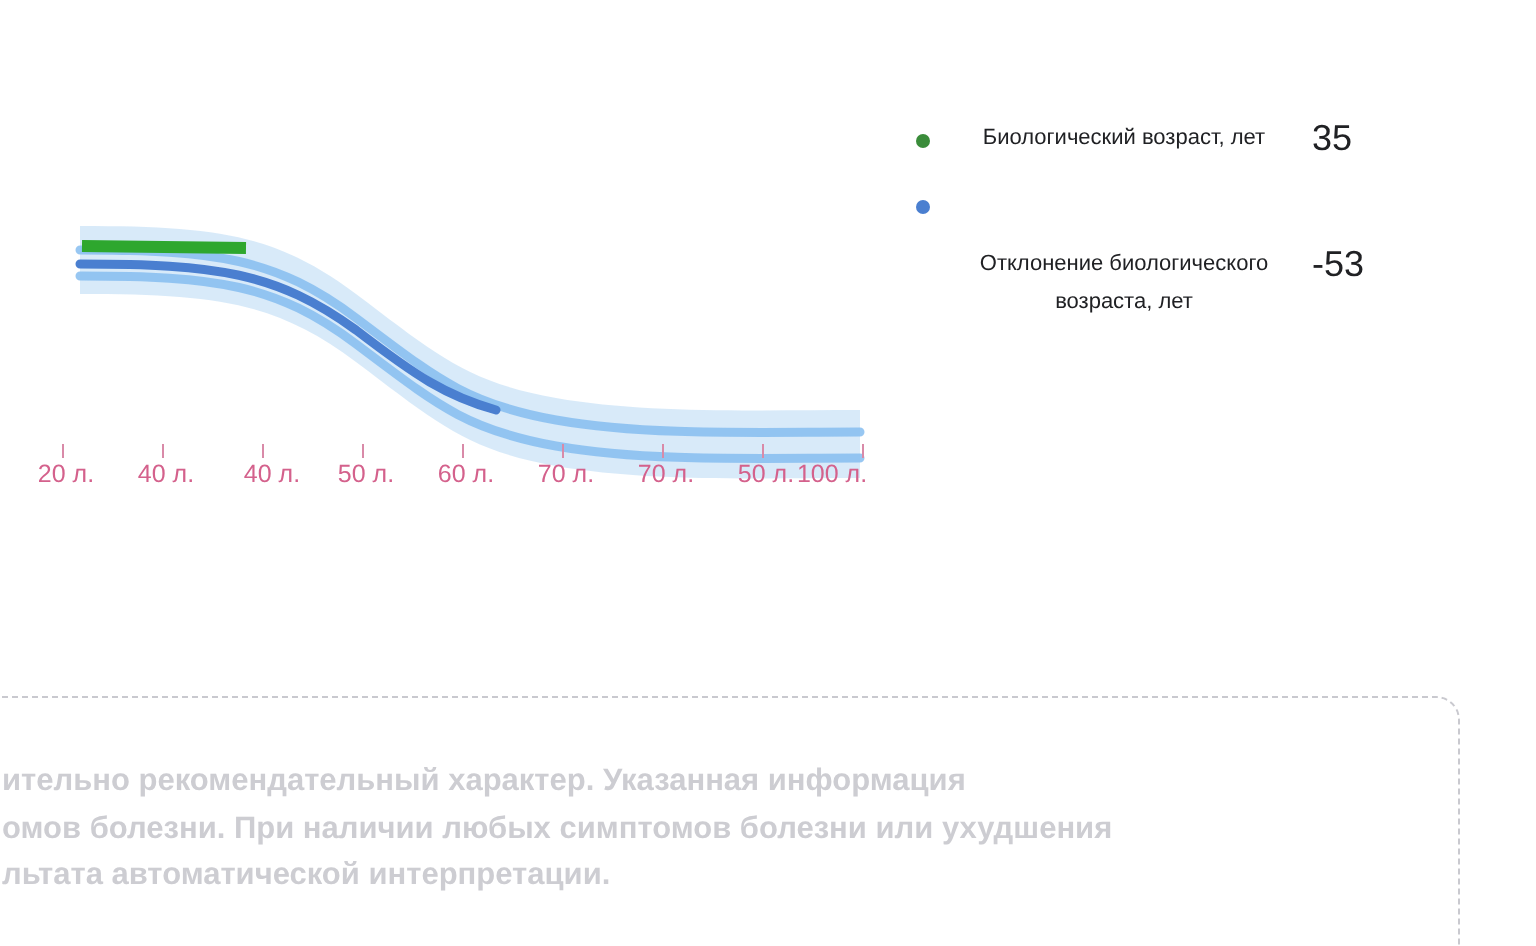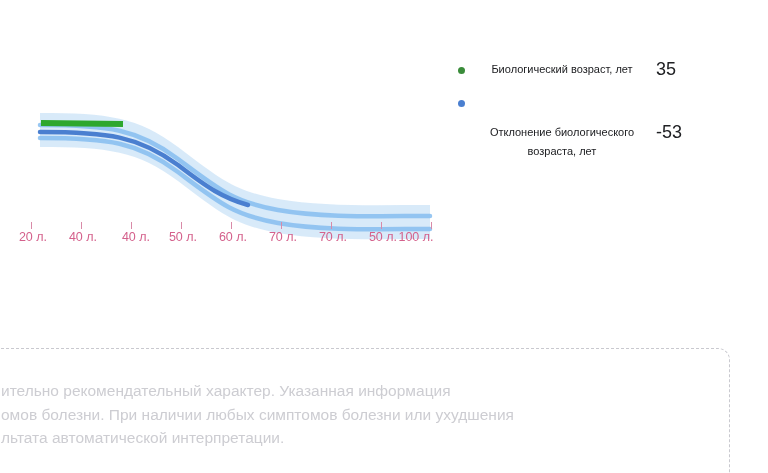--- a/index.html
+++ b/index.html
@@ -133,20 +133,21 @@
   }
   #disclaimer-text {
     position: absolute;
     left: 26px;
     top: 30px;
     width: 716px;
     font-size: 15.5px;
     line-height: 23.5px;
     color: #cdcdd2;
     white-space: pre-line;
+    font-weight: bold;
   }
 </style>
 </head>
 <body>
 
 <div id="chart-card">
 
 
   <div id="plot-area">
     <svg id="curve-svg" width="430" height="160" viewBox="0 0 430 160">

